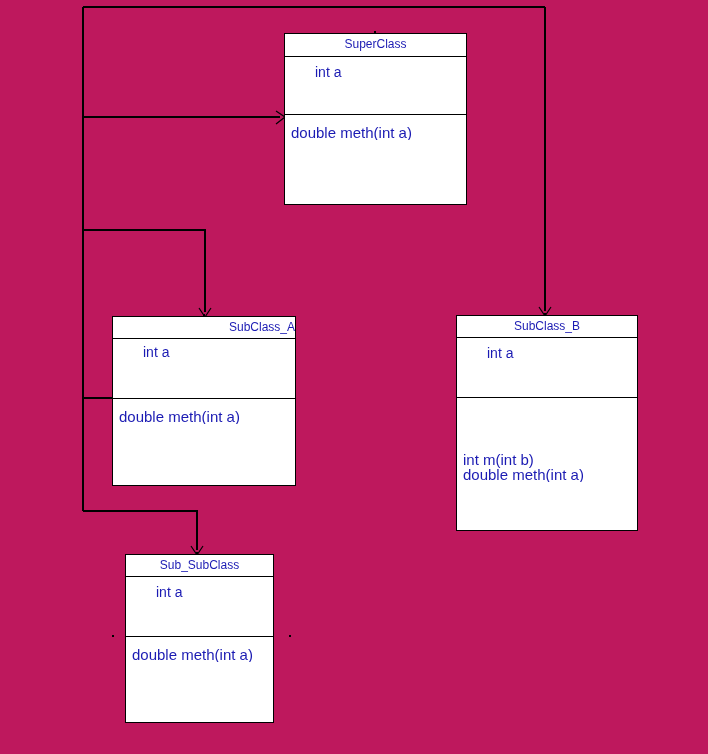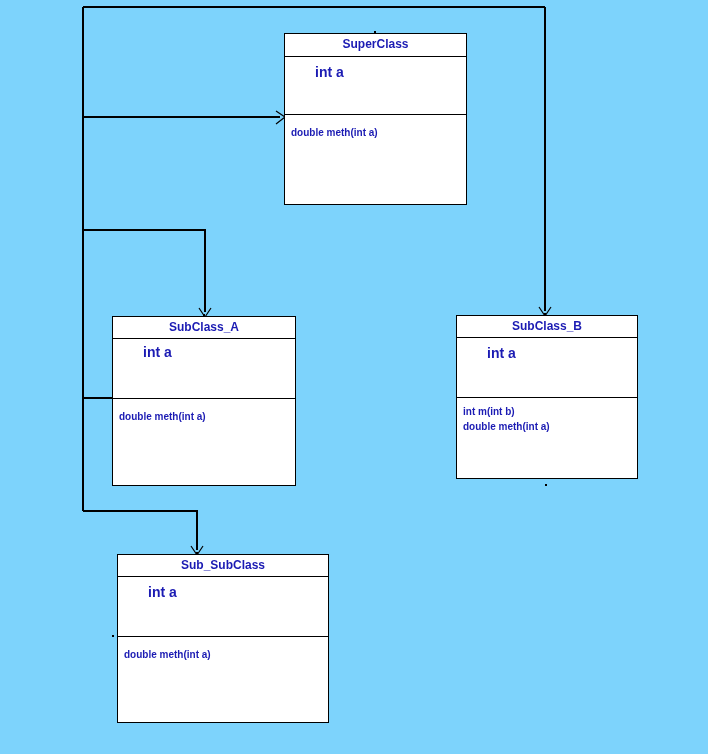--- a/index.html
+++ b/index.html
@@ -4,23 +4,22 @@
 <style>
   html,body{margin:0;padding:0;background:#ffffff;}
   body{
     font-family:"Liberation Sans", sans-serif;
     -webkit-font-smoothing:none;
   }
   #canvas{
     position:relative;
     width:708px;
     height:754px;
-    background:#7dd3fc;
+    background:#be185d;
     overflow:hidden;
-    font-weight:bold;
   }
   #edges{
     position:absolute;
     left:0; top:0;
     width:708px; height:754px;
   }
   .uml-class{
     position:absolute;
     box-sizing:border-box;
     border:1px solid #000000;
@@ -47,21 +46,21 @@
     line-height:15px;
     padding-top:8px;
     padding-left:30px;
     white-space:nowrap;
     overflow:hidden;
   }
   .uml-ops{
     box-sizing:border-box;
     width:100%;
     color:#1b1bb3;
-    font-size:10px;
+    font-size:15px;
     line-height:15px;
     padding-top:10px;
     padding-left:6px;
     white-space:nowrap;
     overflow:hidden;
   }
   .uml-row{ display:block; }
 </style>
 </head>
 <body>
@@ -122,41 +121,41 @@
     <div class="uml-name" style="height:23px;">SuperClass</div>
     <div class="uml-attrs" style="height:58px;">
       <span class="uml-row">int a</span>
     </div>
     <div class="uml-ops">
       <span class="uml-row">double meth(int a)</span>
     </div>
   </div>
 
   <div class="uml-class" style="left:112px; top:316px; width:184px; height:170px;">
-    <div class="uml-name" style="height:22px;">SubClass_A</div>
+    <div class="uml-name" style="height:22px;text-align:right;">SubClass_A</div>
     <div class="uml-attrs" style="height:60px; padding-top:6px;">
       <span class="uml-row">int a</span>
     </div>
     <div class="uml-ops">
       <span class="uml-row">double meth(int a)</span>
     </div>
   </div>
 
-  <div class="uml-class" style="left:456px; top:315px; width:182px; height:164px;">
+  <div class="uml-class" style="left:456px; top:315px; width:182px; height:216px;">
     <div class="uml-name" style="height:22px;">SubClass_B</div>
     <div class="uml-attrs" style="height:60px;">
       <span class="uml-row">int a</span>
     </div>
-    <div class="uml-ops" style="padding-top:6px;">
+    <div class="uml-ops" style="padding-top:6px;margin-top:48px;">
       <span class="uml-row">int m(int b)</span>
       <span class="uml-row">double meth(int a)</span>
     </div>
   </div>
 
-  <div class="uml-class" style="left:117px; top:554px; width:212px; height:169px;">
+  <div class="uml-class" style="left:125px; top:554px; width:149px; height:169px;">
     <div class="uml-name" style="height:22px;">Sub_SubClass</div>
     <div class="uml-attrs" style="height:60px;">
       <span class="uml-row">int a</span>
     </div>
     <div class="uml-ops">
       <span class="uml-row">double meth(int a)</span>
     </div>
   </div>
 
 </div>

